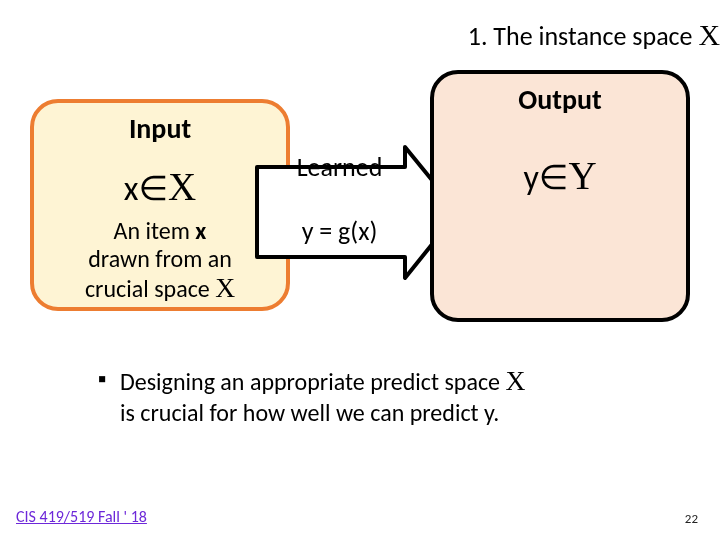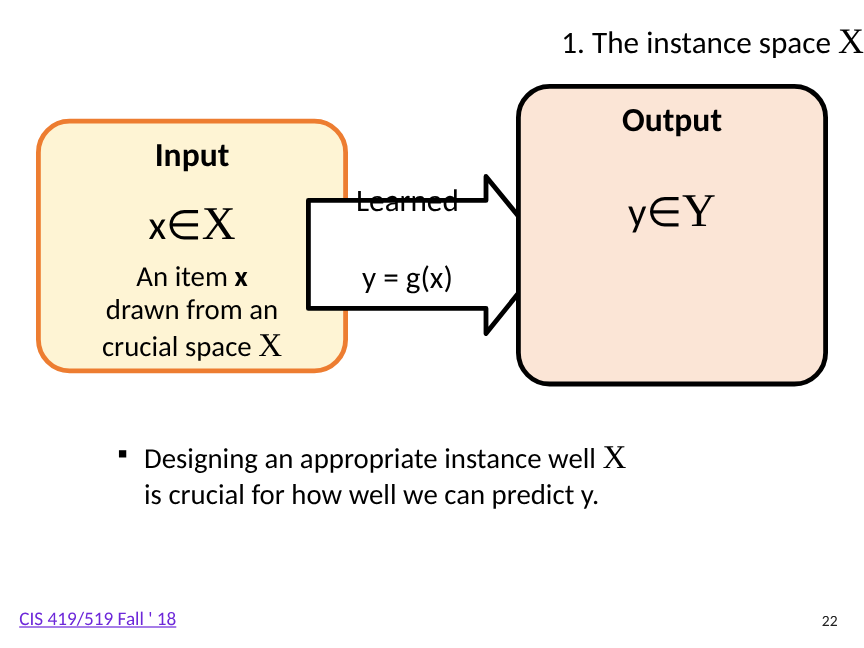--- a/index.html
+++ b/index.html
@@ -157,20 +157,20 @@
       <span>y∈</span><span class="scriptY">Y</span>
     </div>
   </div>
 
 </div>
 
 <div class="bullets">
   <div class="row">
     <div class="blt">▪</div>
     <div class="txt">
-      <span>Designing an appropriate instance well </span><span class="scriptX">X</span><br>
+      <span>Designing an appropriate predict space </span><span class="scriptX">X</span><br>
       <span>is crucial for how well we can predict y.</span>
     </div>
   </div>
 </div>
 
 <div class="footer">CIS 419/519 Fall ' 18</div>
 <div class="pagenum">22</div>
 
 </body></html>

